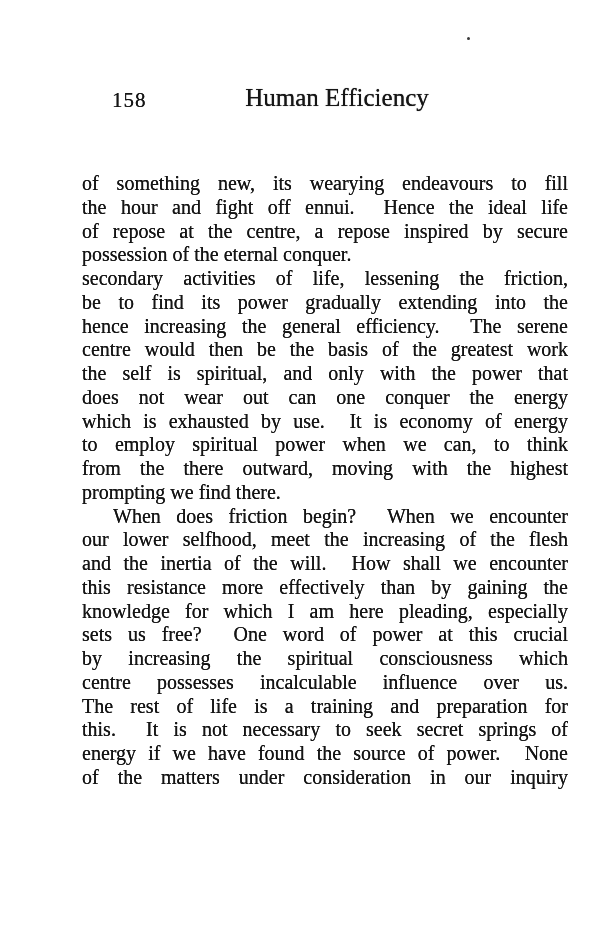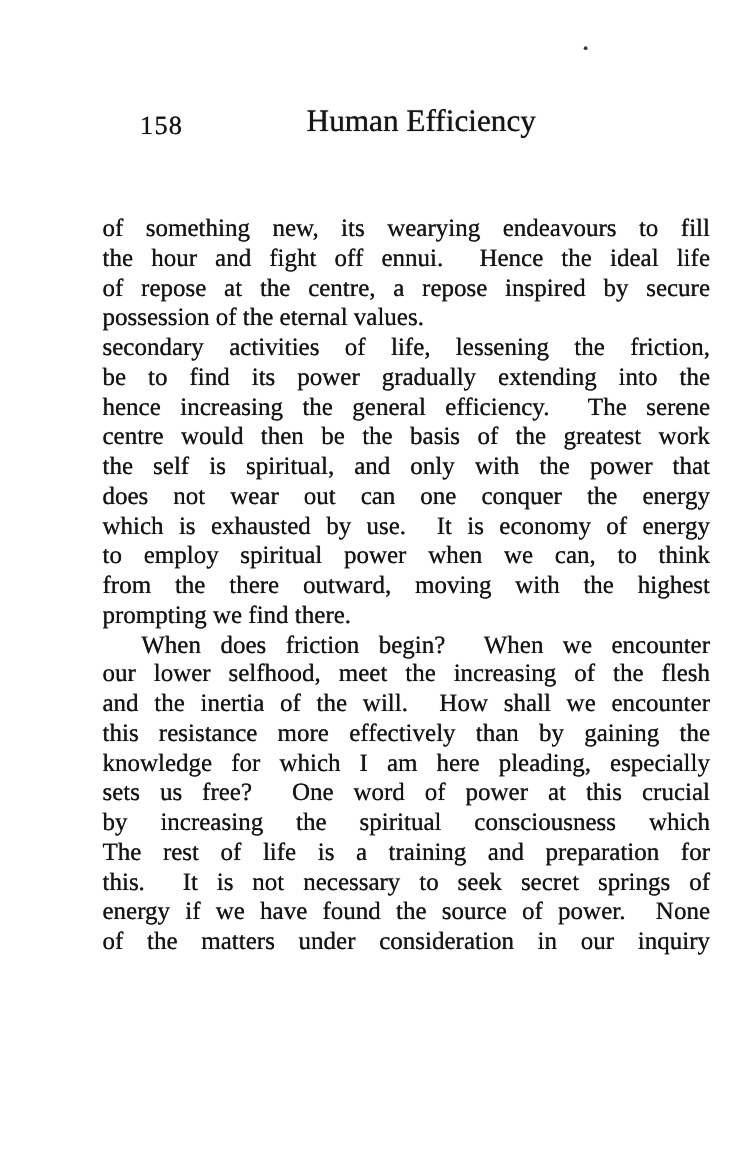--- a/index.html
+++ b/index.html
@@ -76,21 +76,21 @@
   <div class="page-header">
     <span class="page-number">158</span>
     <span class="page-title">Human Efficiency</span>
   </div>
 
   <div class="text-block">
       <div class="paragraph">
         <div class="line">of something new, its wearying endeavours to fill</div>
         <div class="line">the hour and fight off ennui.&nbsp; Hence the ideal life</div>
         <div class="line">of repose at the centre, a repose inspired by secure</div>
-        <div class="line last-left">possession of the eternal values.</div>
+        <div class="line last-left">possession of the eternal conquer.</div>
       </div>
       <div class="paragraph">
         <div class="line">secondary activities of life, lessening the friction,</div>
         <div class="line">be to find its power gradually extending into the</div>
         <div class="line">hence increasing the general efficiency.&nbsp; The serene</div>
         <div class="line">centre would then be the basis of the greatest work</div>
         <div class="line">the self is spiritual, and only with the power that</div>
         <div class="line">does not wear out can one conquer the energy</div>
         <div class="line">which is exhausted by use.&nbsp; It is economy of energy</div>
         <div class="line">to employ spiritual power when we can, to think</div>
@@ -98,19 +98,20 @@
         <div class="line last-left">prompting we find there.</div>
       </div>
       <div class="paragraph">
         <div class="line indent">When does friction begin?&nbsp; When we encounter</div>
         <div class="line">our lower selfhood, meet the increasing of the flesh</div>
         <div class="line">and the inertia of the will.&nbsp; How shall we encounter</div>
         <div class="line">this resistance more effectively than by gaining the</div>
         <div class="line">knowledge for which I am here pleading, especially</div>
         <div class="line">sets us free?&nbsp; One word of power at this crucial</div>
         <div class="line">by increasing the spiritual consciousness which</div>
+        <div class="line">centre possesses incalculable influence over us.</div>
         <div class="line">The rest of life is a training and preparation for</div>
         <div class="line">this.&nbsp; It is not necessary to seek secret springs of</div>
         <div class="line">energy if we have found the source of power.&nbsp; None</div>
         <div class="line">of the matters under consideration in our inquiry</div>
       </div>
     </div>
 </div>
 
 </body></html>

